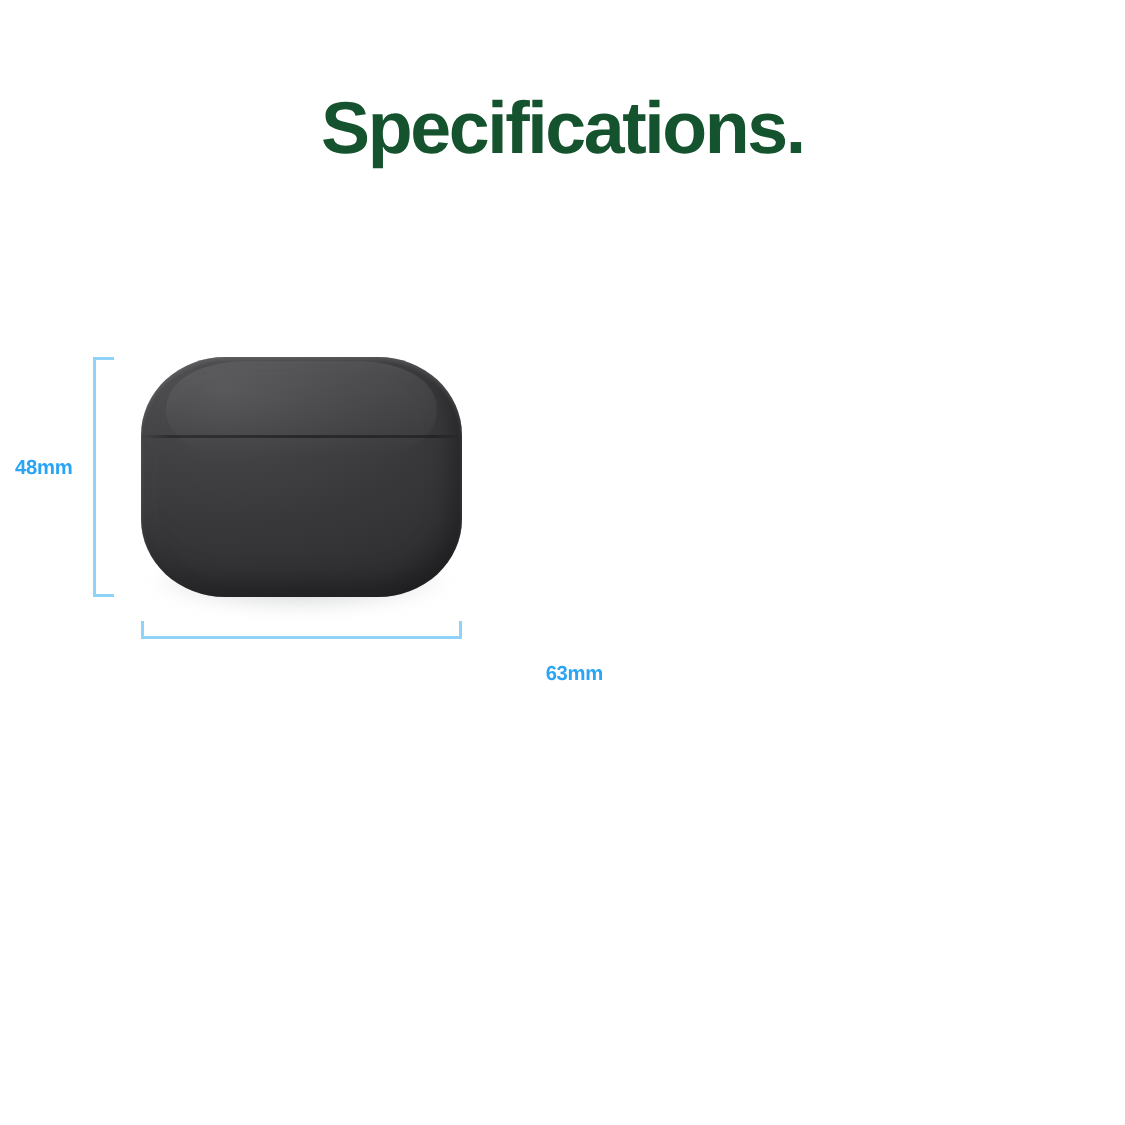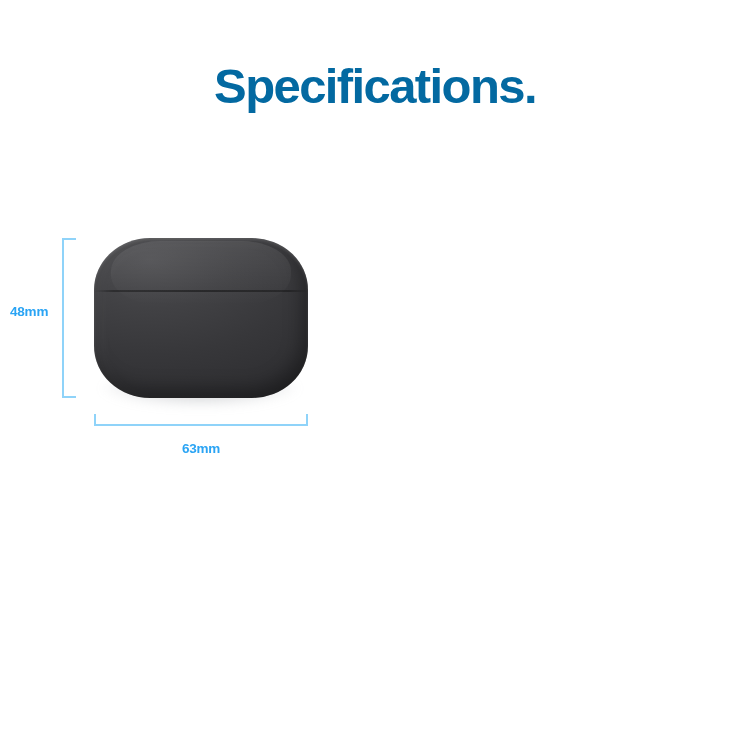--- a/index.html
+++ b/index.html
@@ -19,21 +19,21 @@
   
   #page-title {
     position: absolute;
     left: 0;
     top: 62px;
     width: 750px;
     text-align: center;
     font-size: 49px;
     font-weight: bold;
     letter-spacing: -1.6px;
-    color: #0369a1;
+    color: #14532d;
     line-height: 1;
   }
 
   
   .dim-label {
     position: absolute;
     color: #2aa4f4;
     font-size: 13.5px;
     font-weight: bold;
     letter-spacing: -0.2px;
@@ -96,21 +96,21 @@
   #bracket-48 .v  { position:absolute; left:0; top:0; width:1.6px; height:100%; background:#8fd3f9; }
   #bracket-48 .t1 { position:absolute; left:0; top:0; width:14px; height:1.6px; background:#8fd3f9; }
   #bracket-48 .t2 { position:absolute; left:0; bottom:0; width:14px; height:1.6px; background:#8fd3f9; }
   #label-48 { left: 10px; top: 304px; }
 
   
   #bracket-63 { position: absolute; left: 94px; top: 414px; width: 214px; height: 12px; }
   #bracket-63 .h  { position:absolute; left:0; bottom:0; width:100%; height:1.6px; background:#8fd3f9; }
   #bracket-63 .t1 { position:absolute; left:0; bottom:0; width:1.6px; height:12px; background:#8fd3f9; }
   #bracket-63 .t2 { position:absolute; right:0; bottom:0; width:1.6px; height:12px; background:#8fd3f9; }
-  #label-63 { left: 0; top: 441px; width: 402px; text-align: center; }
+  #label-63 { left: 0; top: 441px; width: 402px; text-align: right; }
 
   
   #view-back {
     position: absolute;
     left: 400px; top: 0;
     width: 350px; height: 470px;
   }
 
   
   #view-bottom {

